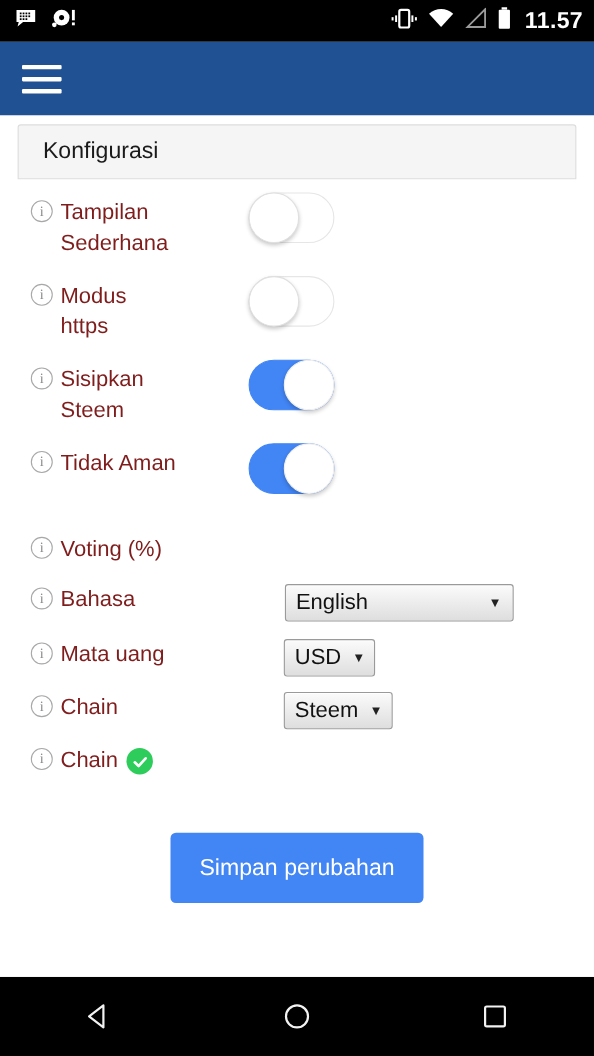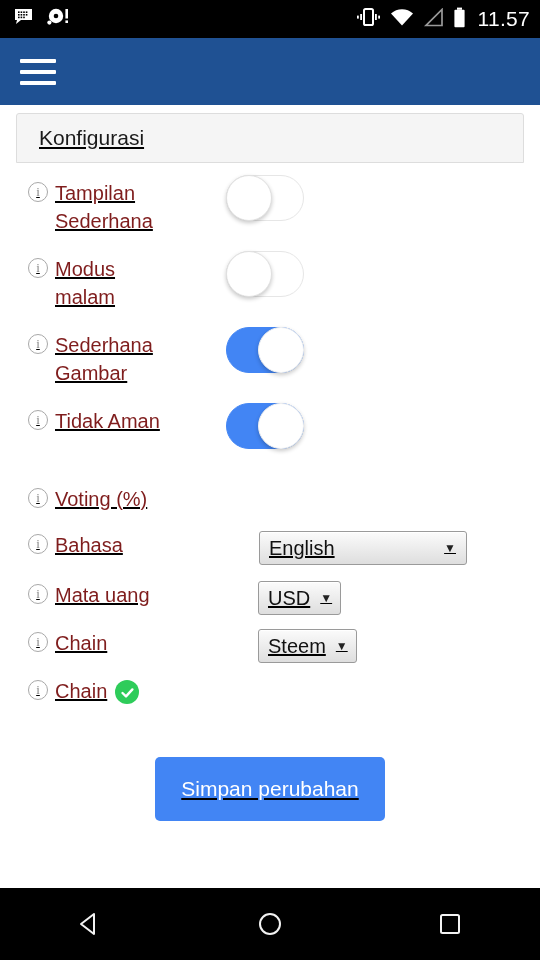--- a/index.html
+++ b/index.html
@@ -37,21 +37,21 @@
     gap: 12px;
   }
   .status-spacer { flex: 1 1 auto; }
   .status-right {
     display: flex;
     align-items: center;
     gap: 9px;
   }
   .status-clock {
     font-size: 21px;
-    font-weight: normal;
+    font-weight: bold;
     letter-spacing: 0.3px;
     margin-left: 3px;
     color: #ffffff;
     font-family: "Liberation Sans", sans-serif;
   }
   .sb-icon { display: block; }
 
   
   .app-bar {
     height: 67px;
@@ -84,21 +84,20 @@
     letter-spacing: 0.2px;
   }
 
   
   .content {
     flex: 1 1 auto;
     background: #ffffff;
     padding: 8px 16px 0 16px;
     position: relative;
     overflow: hidden;
-    text-decoration: underline;
   }
 
   .panel-heading {
     background: #f5f5f5;
     border: 1px solid #dddddd;
     border-radius: 3px 3px 0 0;
     height: 50px;
     display: flex;
     align-items: center;
     padding-left: 22px;
@@ -416,35 +415,35 @@
         <div class="switch off">
           <div class="thumb"></div>
         </div>
       </div>
     </div>
 
     <div class="form-row" style="min-height:76px;">
       <div class="row-label">
         <div class="label-wrap">
           <span class="info-icon">i</span>
-          <span class="label-text" style="max-width:80px;">Modus malam</span>
+          <span class="label-text" style="max-width:80px;">Modus https</span>
         </div>
       </div>
       <div class="row-control switch-wrap">
         <div class="switch off">
           <div class="thumb"></div>
         </div>
       </div>
     </div>
 
     <div class="form-row" style="min-height:76px;">
       <div class="row-label">
         <div class="label-wrap">
           <span class="info-icon">i</span>
-          <span class="label-text" style="max-width:105px;">Sederhana Gambar</span>
+          <span class="label-text" style="max-width:105px;">Sisipkan Steem</span>
         </div>
       </div>
       <div class="row-control switch-wrap">
         <div class="switch on">
           <div class="thumb"></div>
         </div>
       </div>
     </div>
 
     <div class="form-row" style="min-height:64px;">

